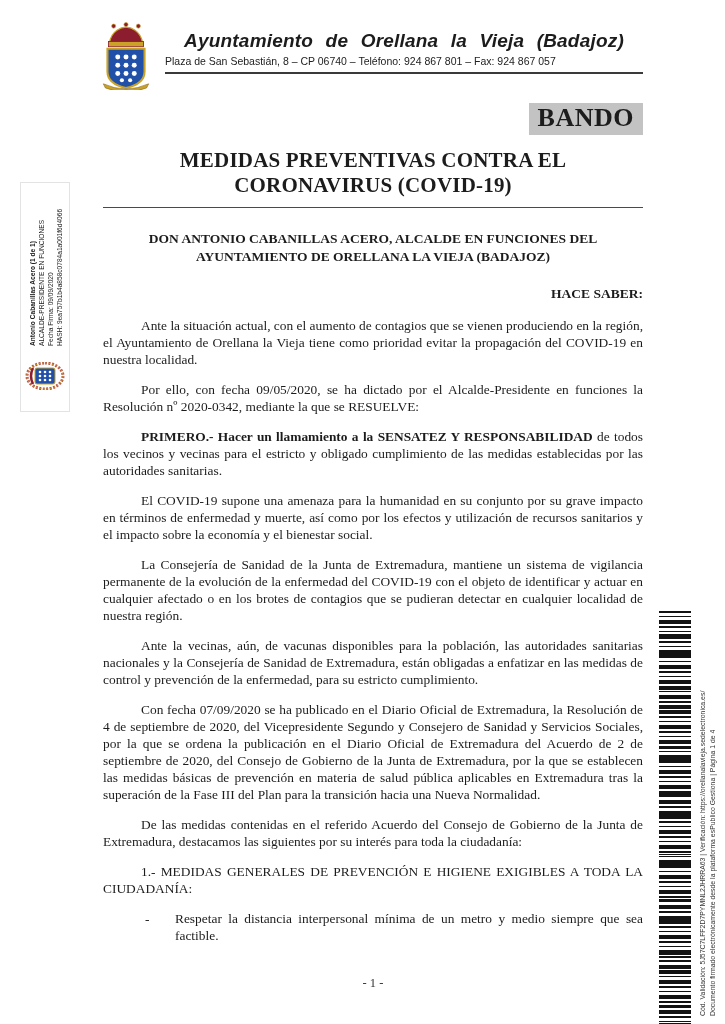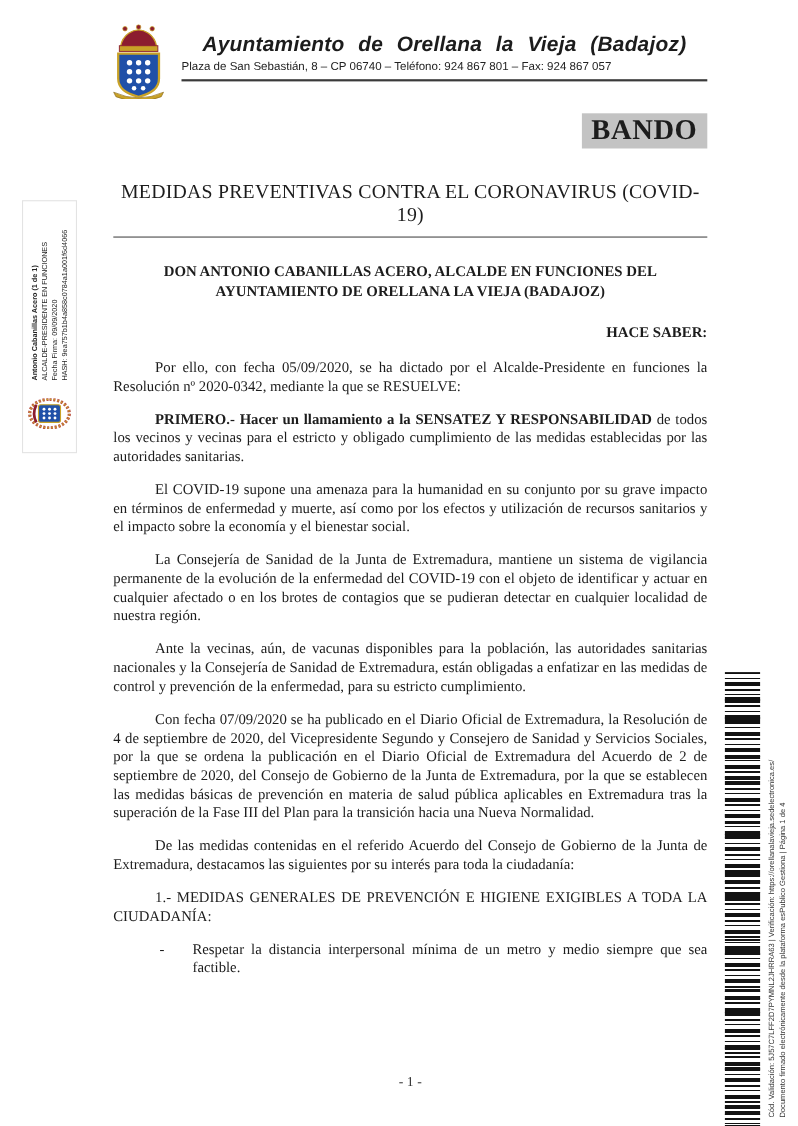--- a/index.html
+++ b/index.html
@@ -14,21 +14,21 @@
   .header-text{flex:1;display:flex;flex-direction:column;}
   .org-title{font-family:"Liberation Sans",sans-serif;font-style:italic;font-weight:bold;
              font-size:19px;word-spacing:7px;text-align:center;margin-top:8px;letter-spacing:.2px;}
   .org-address{font-family:"Liberation Sans",sans-serif;font-size:10.5px;
                padding:3px 0 5px;border-bottom:2px solid #3a3a3a;color:#222;}
 
   .bando-wrap{text-align:right;margin-top:13px;}
   .bando{display:inline-block;background:#c3c3c3;padding:0 9px 2px;font-weight:bold;
          font-size:26px;letter-spacing:.5px;}
 
-  .subject{margin-top:29px;text-align:center;font-weight:normal;font-size:18px;
+  .subject{margin-top:13px;text-align:center;font-weight:bold;font-size:21px;
            border-bottom:1.5px solid #4a4a4a;padding-bottom:9px;letter-spacing:.2px;}
 
   .issuer{margin-top:22px;text-align:center;font-weight:bold;font-size:13.5px;line-height:18px;}
   .hace-saber{margin-top:20px;text-align:right;font-weight:bold;font-size:13.5px;}
 
   .body-text{margin-top:15px;}
   .para{font-size:13.4px;line-height:17px;text-align:justify;text-indent:38px;
         margin:0 0 13px 0;}
   .para.bold{font-weight:normal;}
   .list-item{display:flex;font-size:13.4px;line-height:17px;margin:4px 0 13px 0;padding-left:42px;}
@@ -104,21 +104,22 @@
     <div class="subject">MEDIDAS PREVENTIVAS CONTRA EL CORONAVIRUS (COVID-19)</div>
 
     <div class="issuer">
       <div>DON ANTONIO CABANILLAS ACERO, ALCALDE EN FUNCIONES DEL</div>
       <div>AYUNTAMIENTO DE ORELLANA LA VIEJA (BADAJOZ)</div>
     </div>
 
     <div class="hace-saber">HACE SABER:</div>
 
     <div class="body-text">
-        <p class="para">Por ello, con fecha 05/09/2020, se ha dictado por el Alcalde-Presidente en funciones la Resolución nº 2020-0342, mediante la que se RESUELVE:</p>
+        <p class="para">Ante la situación actual, con el aumento de contagios que se vienen produciendo en la región, el Ayuntamiento de Orellana la Vieja tiene como prioridad evitar la propagación del COVID-19 en nuestra localidad.</p>
+        <p class="para">Por ello, con fecha 09/05/2020, se ha dictado por el Alcalde-Presidente en funciones la Resolución nº 2020-0342, mediante la que se RESUELVE:</p>
         <p class="para"><strong>PRIMERO.- Hacer un llamamiento a la SENSATEZ Y RESPONSABILIDAD</strong> de todos los vecinos y vecinas para el estricto y obligado cumplimiento de las medidas establecidas por las autoridades sanitarias.</p>
         <p class="para">El COVID-19 supone una amenaza para la humanidad en su conjunto por su grave impacto en términos de enfermedad y muerte, así como por los efectos y utilización de recursos sanitarios y el impacto sobre la economía y el bienestar social.</p>
         <p class="para">La Consejería de Sanidad de la Junta de Extremadura, mantiene un sistema de vigilancia permanente de la evolución de la enfermedad del COVID-19 con el objeto de identificar y actuar en cualquier afectado o en los brotes de contagios que se pudieran detectar en cualquier localidad de nuestra región.</p>
         <p class="para">Ante la vecinas, aún, de vacunas disponibles para la población, las autoridades sanitarias nacionales y la Consejería de Sanidad de Extremadura, están obligadas a enfatizar en las medidas de control y prevención de la enfermedad, para su estricto cumplimiento.</p>
         <p class="para bold">Con fecha 07/09/2020 se ha publicado en el Diario Oficial de Extremadura, la Resolución de 4 de septiembre de 2020, del Vicepresidente Segundo y Consejero de Sanidad y Servicios Sociales, por la que se ordena la publicación en el Diario Oficial de Extremadura del Acuerdo de 2 de septiembre de 2020, del Consejo de Gobierno de la Junta de Extremadura, por la que se establecen las medidas básicas de prevención en materia de salud pública aplicables en Extremadura tras la superación de la Fase III del Plan para la transición hacia una Nueva Normalidad.</p>
         <p class="para">De las medidas contenidas en el referido Acuerdo del Consejo de Gobierno de la Junta de Extremadura, destacamos las siguientes por su interés para toda la ciudadanía:</p>
         <p class="para bold">1.- MEDIDAS GENERALES DE PREVENCIÓN E HIGIENE EXIGIBLES A TODA LA CIUDADANÍA:</p>
         <div class="list-item">
           <span class="bullet">-</span>
           <span class="li-text">Respetar la distancia interpersonal mínima de un metro y medio siempre que sea factible.</span>

